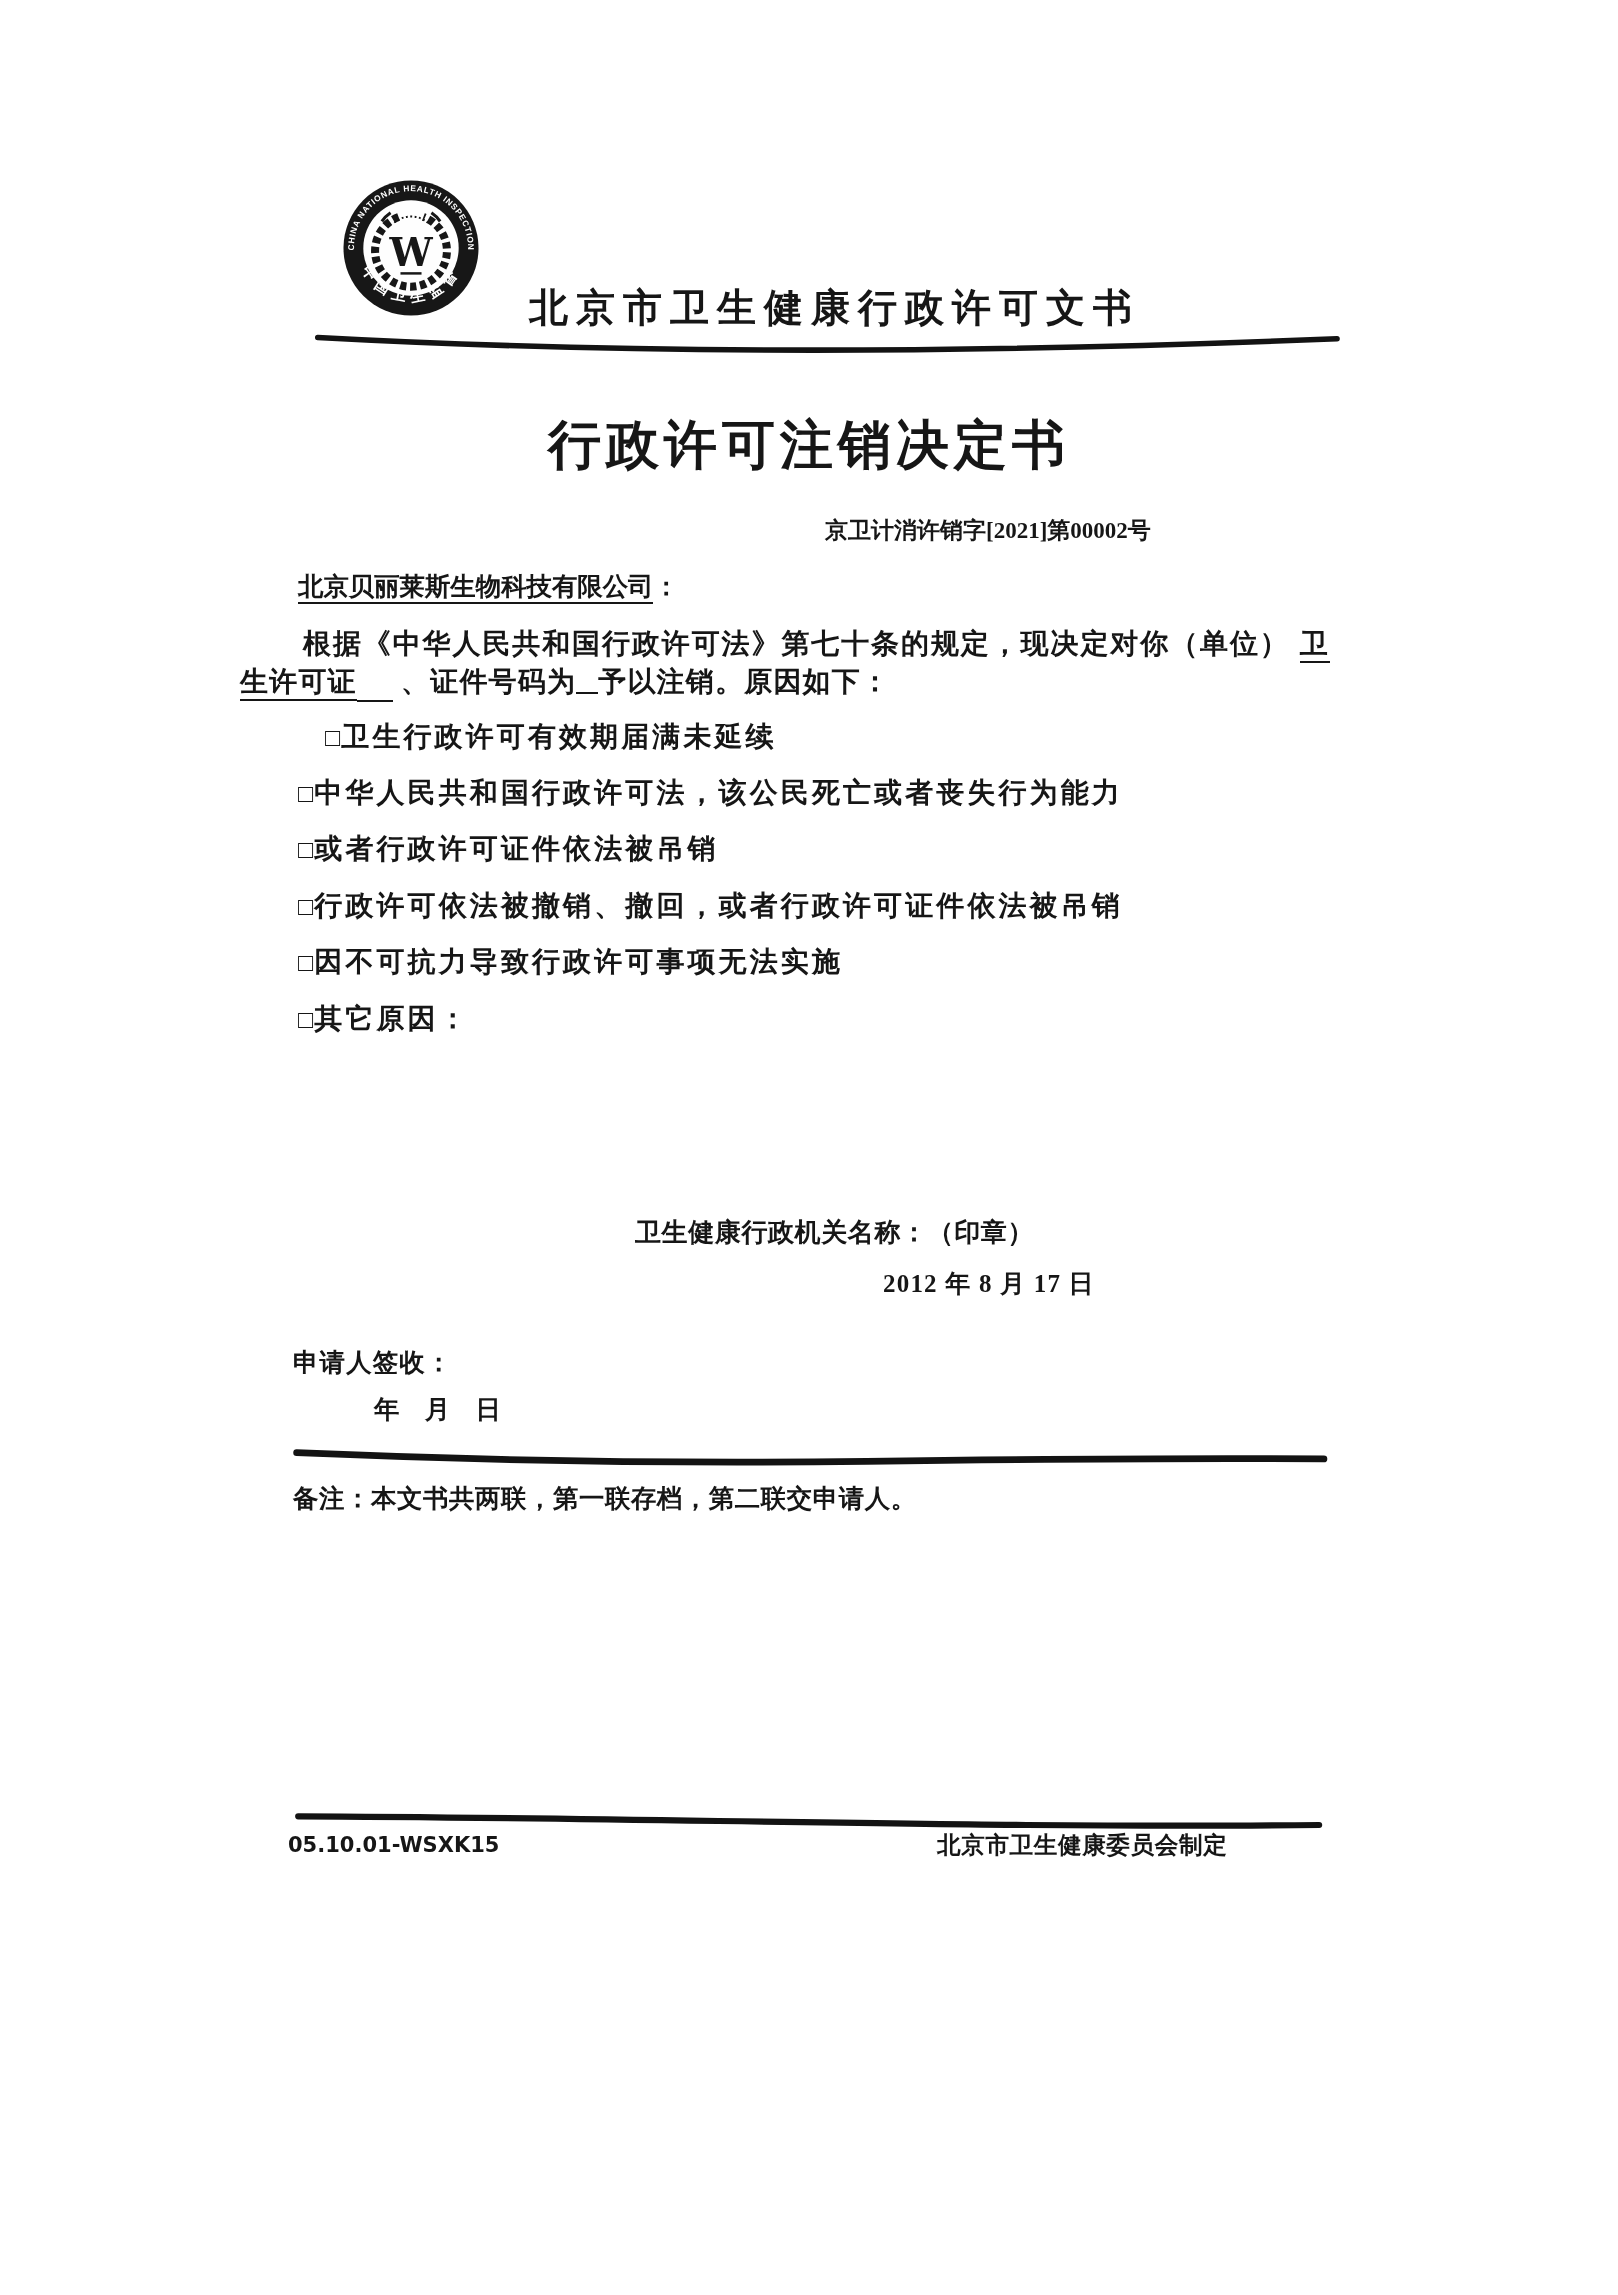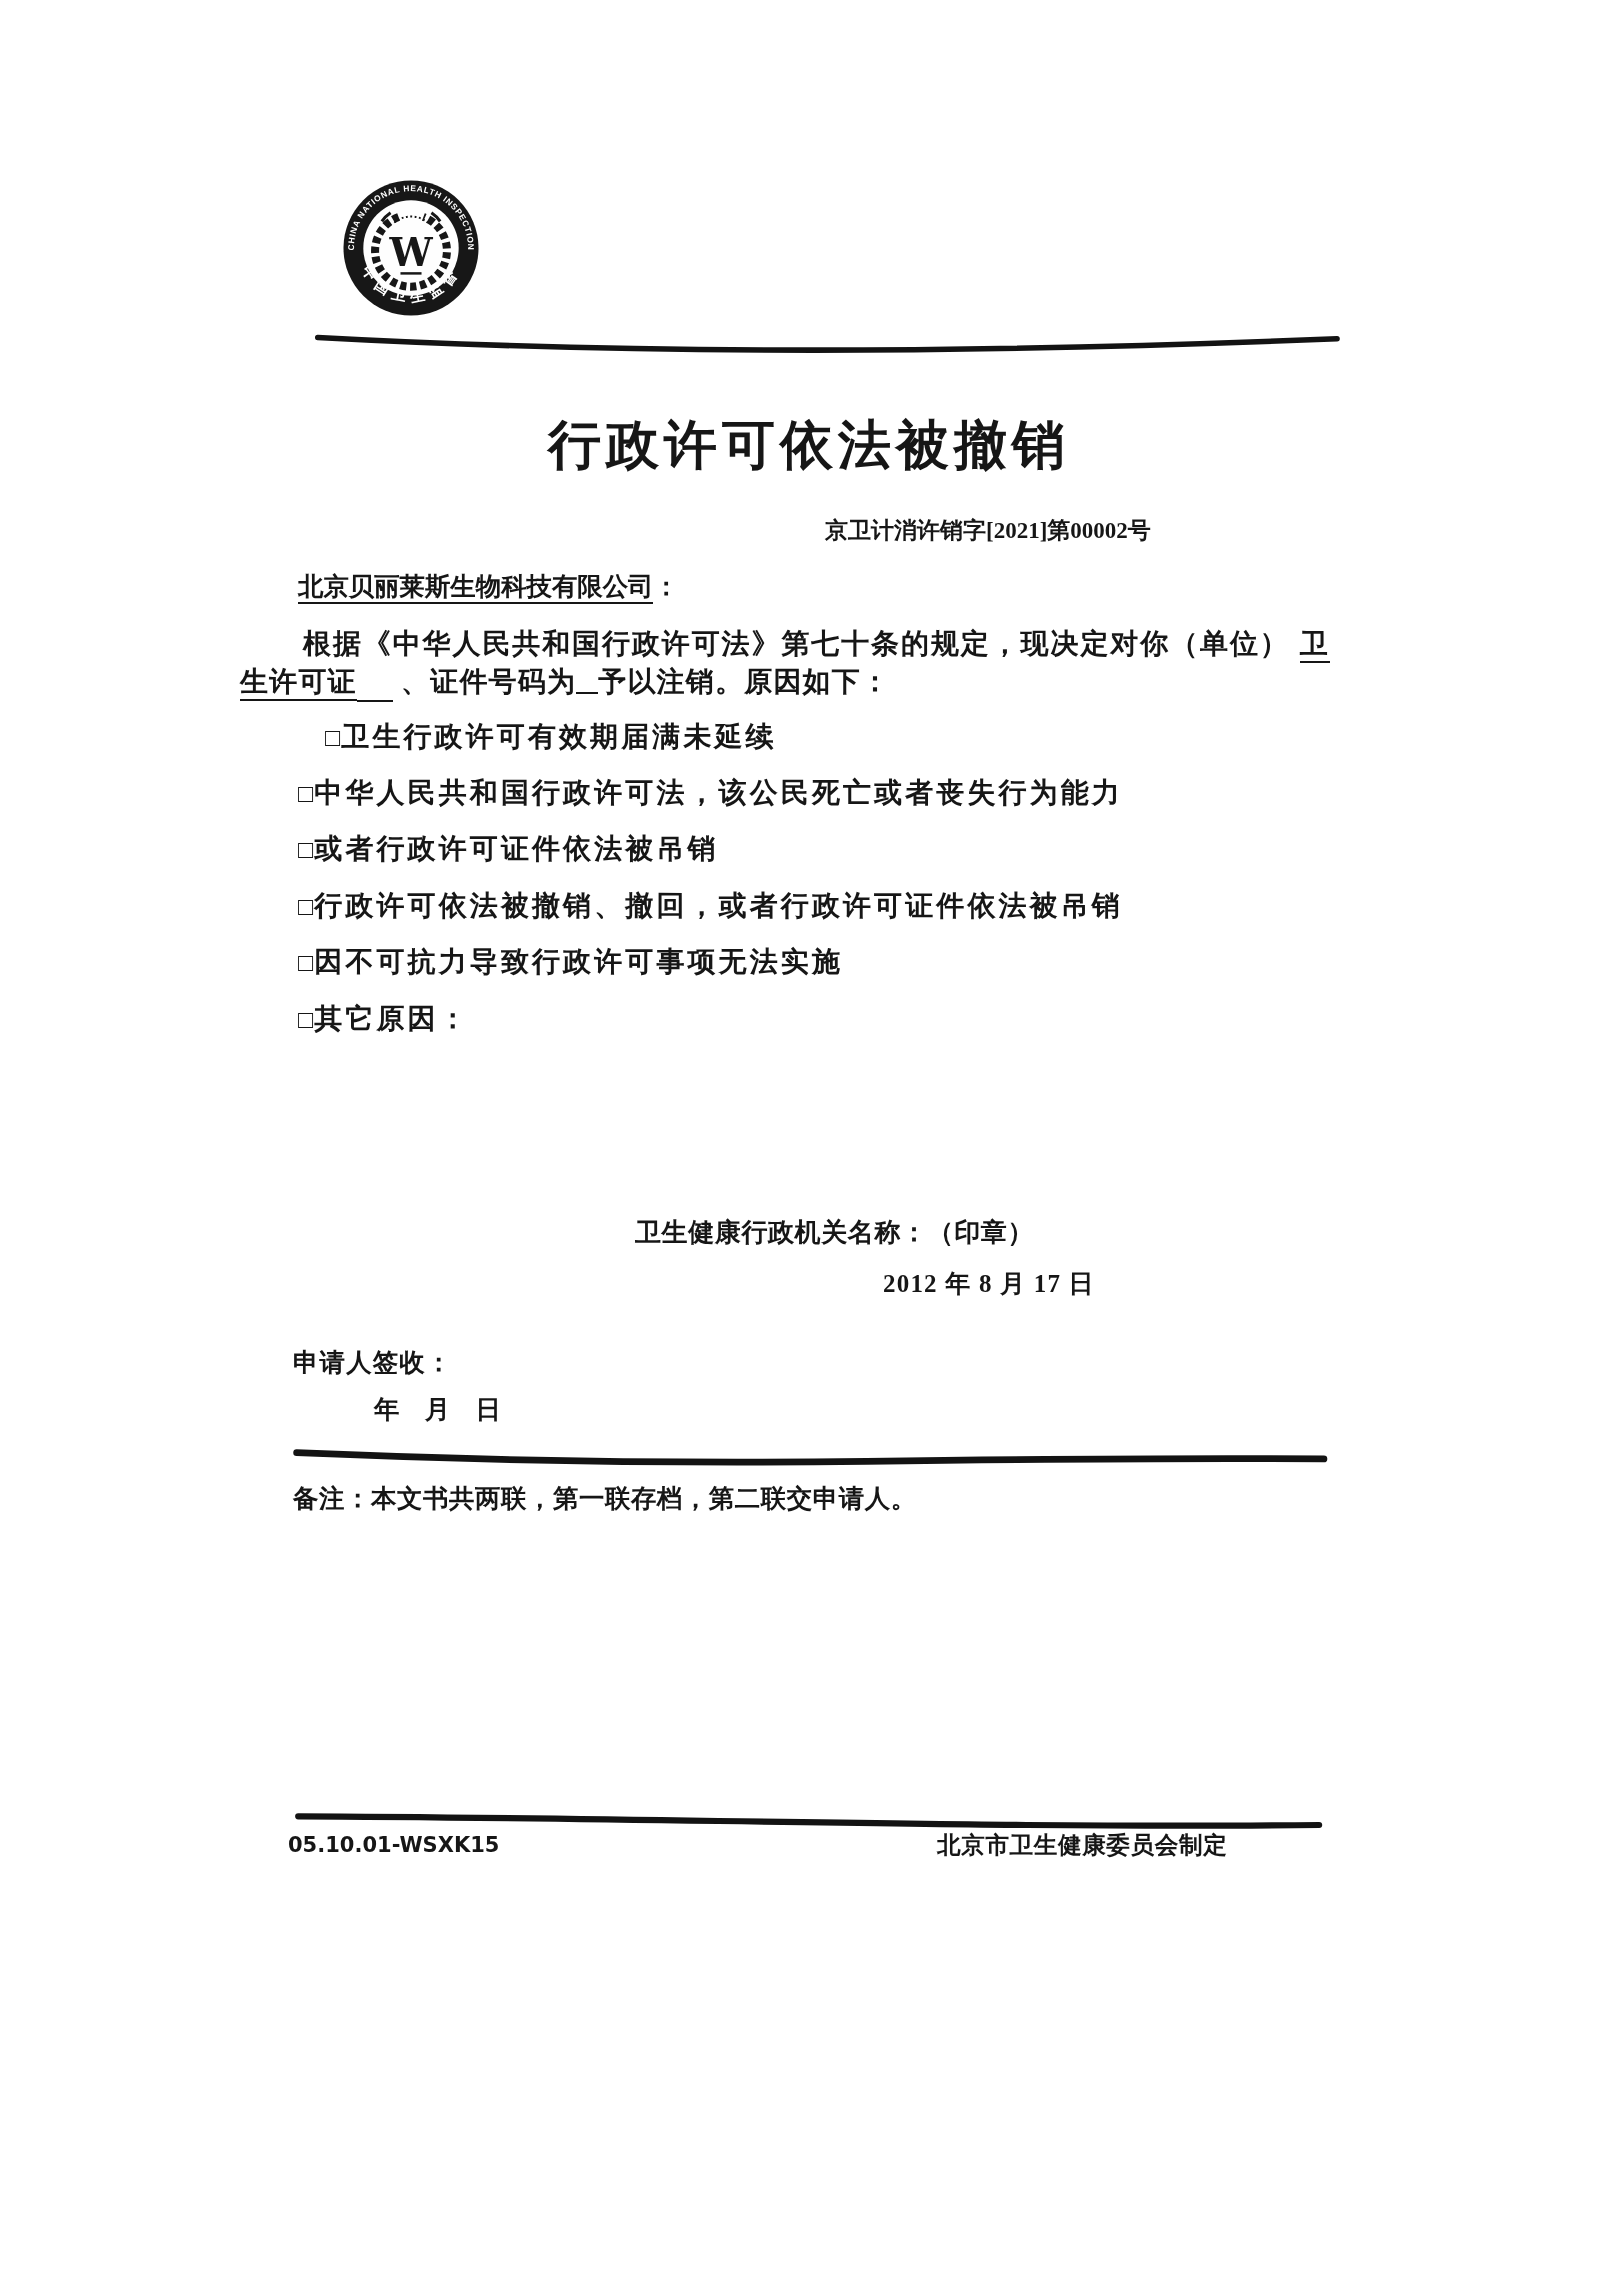--- a/index.html
+++ b/index.html
@@ -71,26 +71,27 @@
 
       <path d="M 93,60 A 58,58 0 1 0 133,60" fill="none" stroke="#171717" stroke-width="13" stroke-dasharray="10 6" transform="translate(0,3)"></path>
       <path d="M 80,56 A 50,50 0 0 0 66,70" fill="none" stroke="#171717" stroke-width="5"></path>
       <path d="M 146,56 A 50,50 0 0 1 160,70" fill="none" stroke="#171717" stroke-width="5"></path>
       <text x="113" y="142" text-anchor="middle" font-family="DejaVu Serif, serif" font-size="62" font-weight="700" fill="#171717">W</text>
       <path d="M 96,154 L 130,154" stroke="#171717" stroke-width="4"></path>
       <path d="M 86,72 A 42,42 0 0 1 140,72" fill="none" stroke="#171717" stroke-width="3" stroke-dasharray="3 4"></path>
     </svg>
   </div>
 
+  <div class="abs hdr-title" style="left:529px;top:288px;">北京市卫生健康行政许可文书</div>
 
   <svg class="rule" style="left:310px;top:330px;" width="1036" height="31" viewBox="0 0 1670 50">
     <path d="M 12 12 Q 745 52 1656 14" fill="none" stroke="#131313" stroke-width="9" stroke-linecap="round"></path>
   </svg>
 
-  <div class="abs doc-title" style="left:548px;top:418px;">行政许可依法被撤销</div>
+  <div class="abs doc-title" style="left:548px;top:418px;">行政许可注销决定书</div>
 
   <div class="abs doc-number" style="left:825px;top:519px;">京卫计消许销字[2021]第00002号</div>
 
   <div class="abs recipient" style="left:298px;top:574px;">
     <span class="u">北京贝丽莱斯生物科技有限公司</span><span>：</span>
   </div>
 
   <div class="abs para para-l1" style="left:303px;top:628px;">
     <span>根据《中华人民共和国行政许可法》第七十条的规定，现决定对你（单位）</span><span class="u u-lead">卫</span>
   </div>

